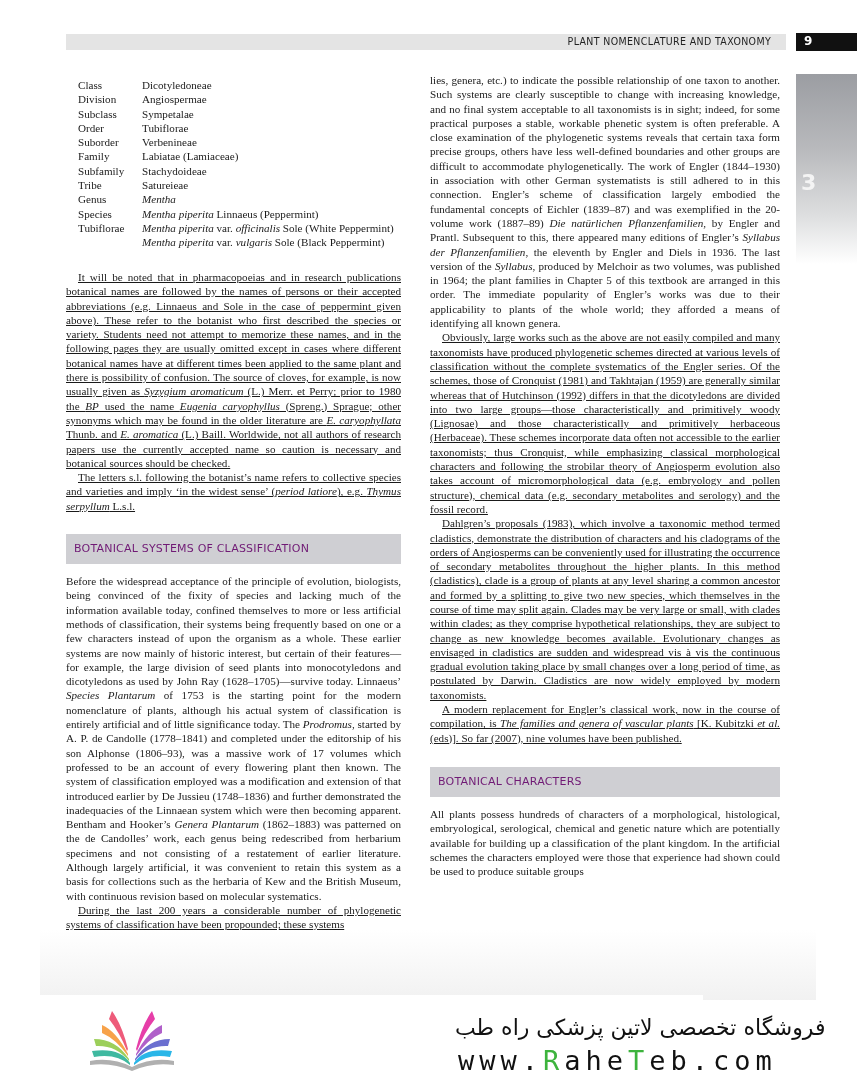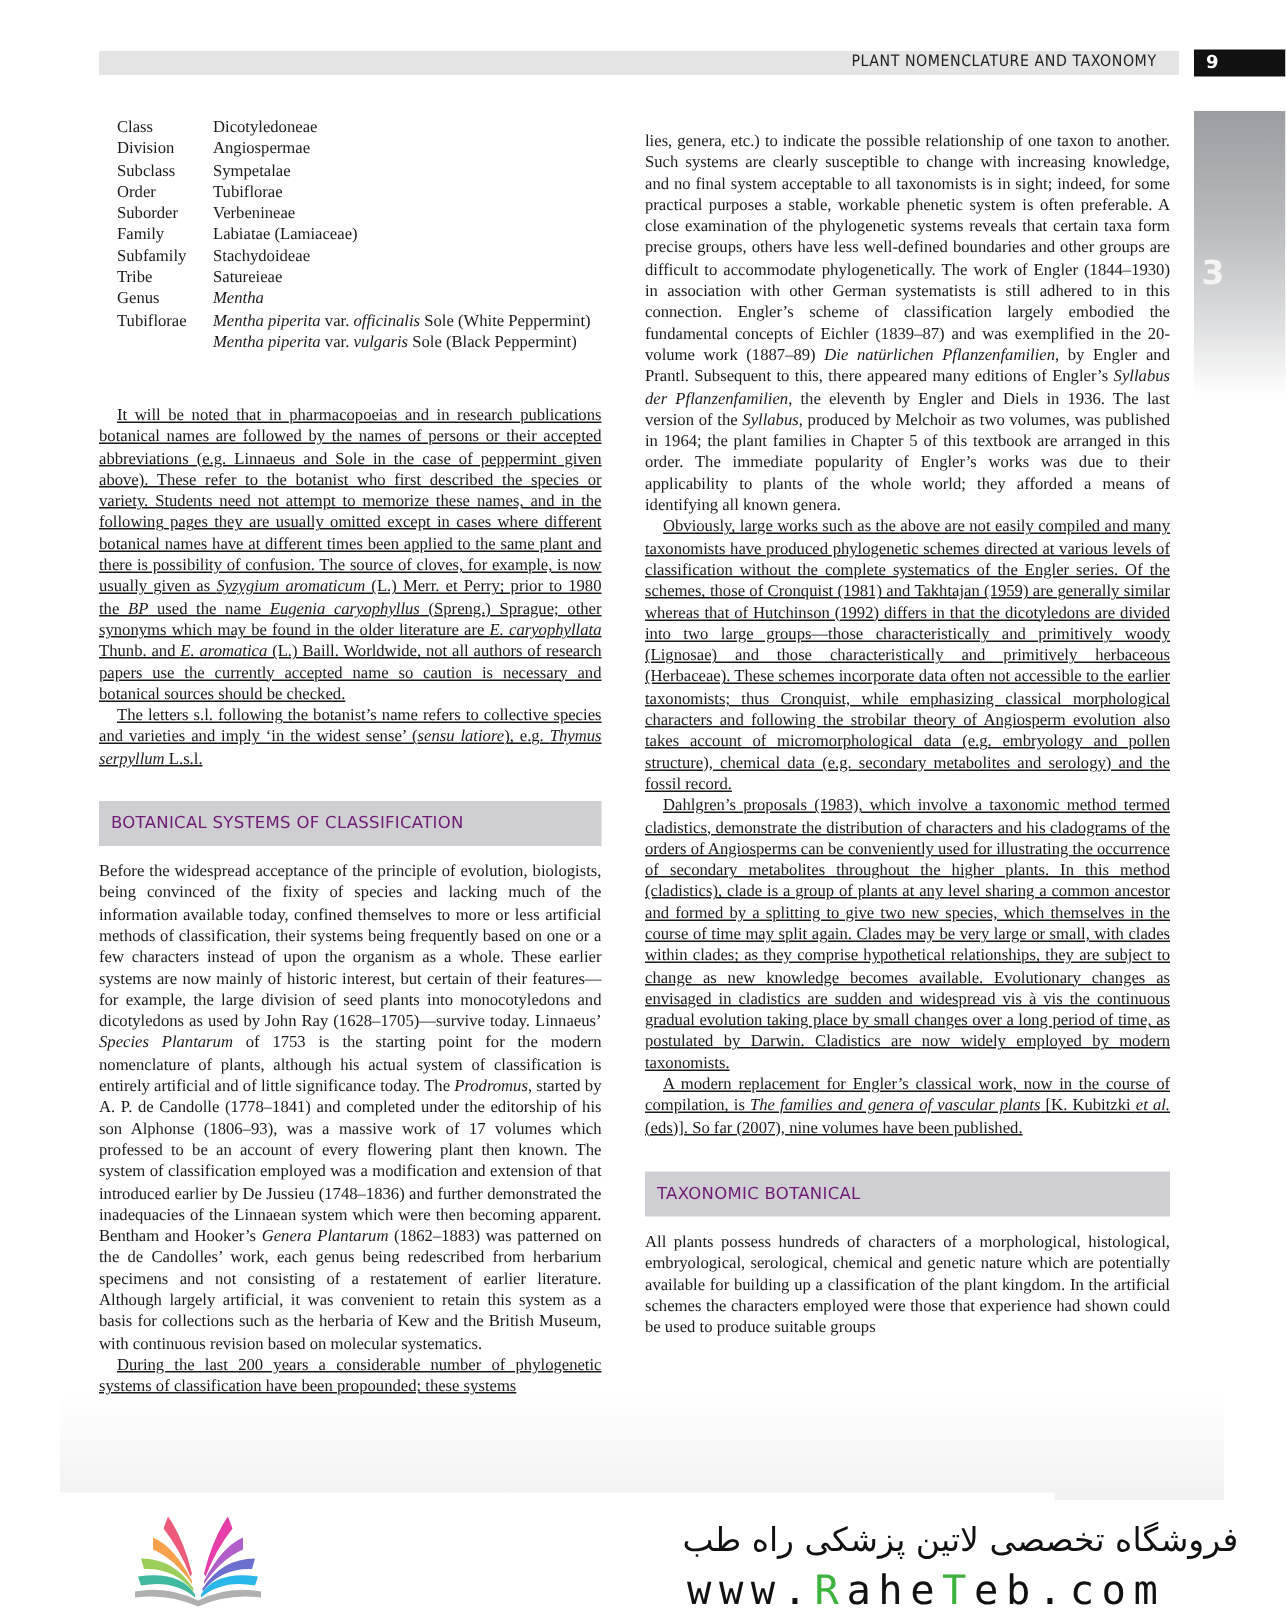--- a/index.html
+++ b/index.html
@@ -75,43 +75,47 @@
       </tr>
   <tr>
         <td class="rank">Tribe</td>
         <td>Satureieae</td>
       </tr>
   <tr>
         <td class="rank">Genus</td>
         <td><i>Mentha</i></td>
       </tr>
   <tr>
+        <td class="rank">Species</td>
+        <td><i>Mentha piperita</i><span> Linnaeus (Peppermint)</span></td>
+      </tr>
+  <tr>
         <td class="rank">Tubiflorae</td>
         <td><i>Mentha piperita</i><span> var. </span><i>officinalis</i><span> Sole (White Peppermint)</span><br><i>Mentha piperita</i><span> var. </span><i>vulgaris</i><span> Sole (Black Peppermint)</span></td>
       </tr>
 </tbody>
   </table>
 
 <div class="col col-left" style="top:270px;">
   <p class="indent"><span>It will be noted that in pharmacopoeias and in research publications botanical names are followed by the names of persons or their accepted abbreviations (e.g. Linnaeus and Sole in the case of peppermint given above). These refer to the botanist who first described the species or variety. Students need not attempt to memorize these names, and in the following pages they are usually omitted except in cases where different botanical names have at different times been applied to the same plant and there is possibility of confusion. The source of cloves, for example, is now usually given as </span><i>Syzygium aromaticum</i><span> (L.) Merr. et Perry; prior to 1980 the </span><i>BP</i><span> used the name </span><i>Eugenia caryophyllus</i><span> (Spreng.) Sprague; other synonyms which may be found in the older literature are </span><i>E. caryophyllata</i><span> Thunb. and </span><i>E. aromatica</i><span> (L.) Baill. Worldwide, not all authors of research papers use the currently accepted name so caution is necessary and botanical sources should be checked.</span></p>
-  <p class="indent"><span>The letters s.l. following the botanist’s name refers to collective species and varieties and imply ‘in the widest sense’ (</span><i>sensu latiore</i><span>), e.g. </span><i>Thymus serpyllum</i><span> L.s.l.</span></p>
+  <p class="indent"><span>The letters s.l. following the botanist’s name refers to collective species and varieties and imply ‘in the widest sense’ (</span><i>period latiore</i><span>), e.g. </span><i>Thymus serpyllum</i><span> L.s.l.</span></p>
   <div style="height:21px"></div>
   <div class="section-heading">BOTANICAL SYSTEMS OF CLASSIFICATION</div>
   <div style="height:10px"></div>
   <p><span>Before the widespread acceptance of the principle of evolution, biologists, being convinced of the fixity of species and lacking much of the information available today, confined themselves to more or less artificial methods of classification, their systems being frequently based on one or a few characters instead of upon the organism as a whole. These earlier systems are now mainly of historic interest, but certain of their features—for example, the large division of seed plants into monocotyledons and dicotyledons as used by John Ray (1628–1705)—survive today. Linnaeus’ </span><i>Species Plantarum</i><span> of 1753 is the starting point for the modern nomenclature of plants, although his actual system of classification is entirely artificial and of little significance today. The </span><i>Prodromus</i><span>, started by A. P. de Candolle (1778–1841) and completed under the editorship of his son Alphonse (1806–93), was a massive work of 17 volumes which professed to be an account of every flowering plant then known. The system of classification employed was a modification and extension of that introduced earlier by De Jussieu (1748–1836) and further demonstrated the inadequacies of the Linnaean system which were then becoming apparent. Bentham and Hooker’s </span><i>Genera Plantarum</i><span> (1862–1883) was patterned on the de Candolles’ work, each genus being redescribed from herbarium specimens and not consisting of a restatement of earlier literature. Although largely artificial, it was convenient to retain this system as a basis for collections such as the herbaria of Kew and the British Museum, with continuous revision based on molecular systematics.</span></p>
   <p class="indent">During the last 200 years a considerable number of phylogenetic systems of classification have been propounded; these systems</p>
 </div>
 
-<div class="col col-right" style="top:87px;">
+<div class="col col-right" style="top:73px;">
   <p><span>lies, genera, etc.) to indicate the possible relationship of one taxon to another. Such systems are clearly susceptible to change with increasing knowledge, and no final system acceptable to all taxonomists is in sight; indeed, for some practical purposes a stable, workable phenetic system is often preferable. A close examination of the phylogenetic systems reveals that certain taxa form precise groups, others have less well-defined boundaries and other groups are difficult to accommodate phylogenetically. The work of Engler (1844–1930) in association with other German systematists is still adhered to in this connection. Engler’s scheme of classification largely embodied the fundamental concepts of Eichler (1839–87) and was exemplified in the 20-volume work (1887–89) </span><i>Die natürlichen Pflanzenfamilien</i><span>, by Engler and Prantl. Subsequent to this, there appeared many editions of Engler’s </span><i>Syllabus der Pflanzenfamilien</i><span>, the eleventh by Engler and Diels in 1936. The last version of the </span><i>Syllabus</i><span>, produced by Melchoir as two volumes, was published in 1964; the plant families in Chapter 5 of this textbook are arranged in this order. The immediate popularity of Engler’s works was due to their applicability to plants of the whole world; they afforded a means of identifying all known genera.</span></p>
   <p class="indent">Obviously, large works such as the above are not easily compiled and many taxonomists have produced phylogenetic schemes directed at various levels of classification without the complete systematics of the Engler series. Of the schemes, those of Cronquist (1981) and Takhtajan (1959) are generally similar whereas that of Hutchinson (1992) differs in that the dicotyledons are divided into two large groups—those characteristically and primitively woody (Lignosae) and those characteristically and primitively herbaceous (Herbaceae). These schemes incorporate data often not accessible to the earlier taxonomists; thus Cronquist, while emphasizing classical morphological characters and following the strobilar theory of Angiosperm evolution also takes account of micromorphological data (e.g. embryology and pollen structure), chemical data (e.g. secondary metabolites and serology) and the fossil record.</p>
   <p class="indent">Dahlgren’s proposals (1983), which involve a taxonomic method termed cladistics, demonstrate the distribution of characters and his cladograms of the orders of Angiosperms can be conveniently used for illustrating the occurrence of secondary metabolites throughout the higher plants. In this method (cladistics), clade is a group of plants at any level sharing a common ancestor and formed by a splitting to give two new species, which themselves in the course of time may split again. Clades may be very large or small, with clades within clades; as they comprise hypothetical relationships, they are subject to change as new knowledge becomes available. Evolutionary changes as envisaged in cladistics are sudden and widespread vis à vis the continuous gradual evolution taking place by small changes over a long period of time, as postulated by Darwin. Cladistics are now widely employed by modern taxonomists.</p>
   <p class="indent"><span>A modern replacement for Engler’s classical work, now in the course of compilation, is </span><i>The families and genera of vascular plants</i><span> [K. Kubitzki </span><i>et al.</i><span> (eds)]. So far (2007), nine volumes have been published.</span></p>
   <div style="height:22px"></div>
-  <div class="section-heading">TAXONOMIC BOTANICAL</div>
+  <div class="section-heading">BOTANICAL CHARACTERS</div>
   <div style="height:10px"></div>
   <p>All plants possess hundreds of characters of a morphological, histological, embryological, serological, chemical and genetic nature which are potentially available for building up a classification of the plant kingdom. In the artificial schemes the characters employed were those that experience had shown could be used to produce suitable groups</p>
 </div>
 
 <div class="fade"></div>
 
 <div class="footer">
   <svg class="logo" viewBox="0 0 100 68">
     <path d="M50 60 Q30 50 8 54 L8 58 Q30 55 50 64 Q70 55 92 58 L92 54 Q70 50 50 60Z" fill="#b0b0b0"></path>
     <path d="M48 56 Q38 40 10 44 L12 50 Q34 46 48 58Z" fill="#3fb9a0"></path>

